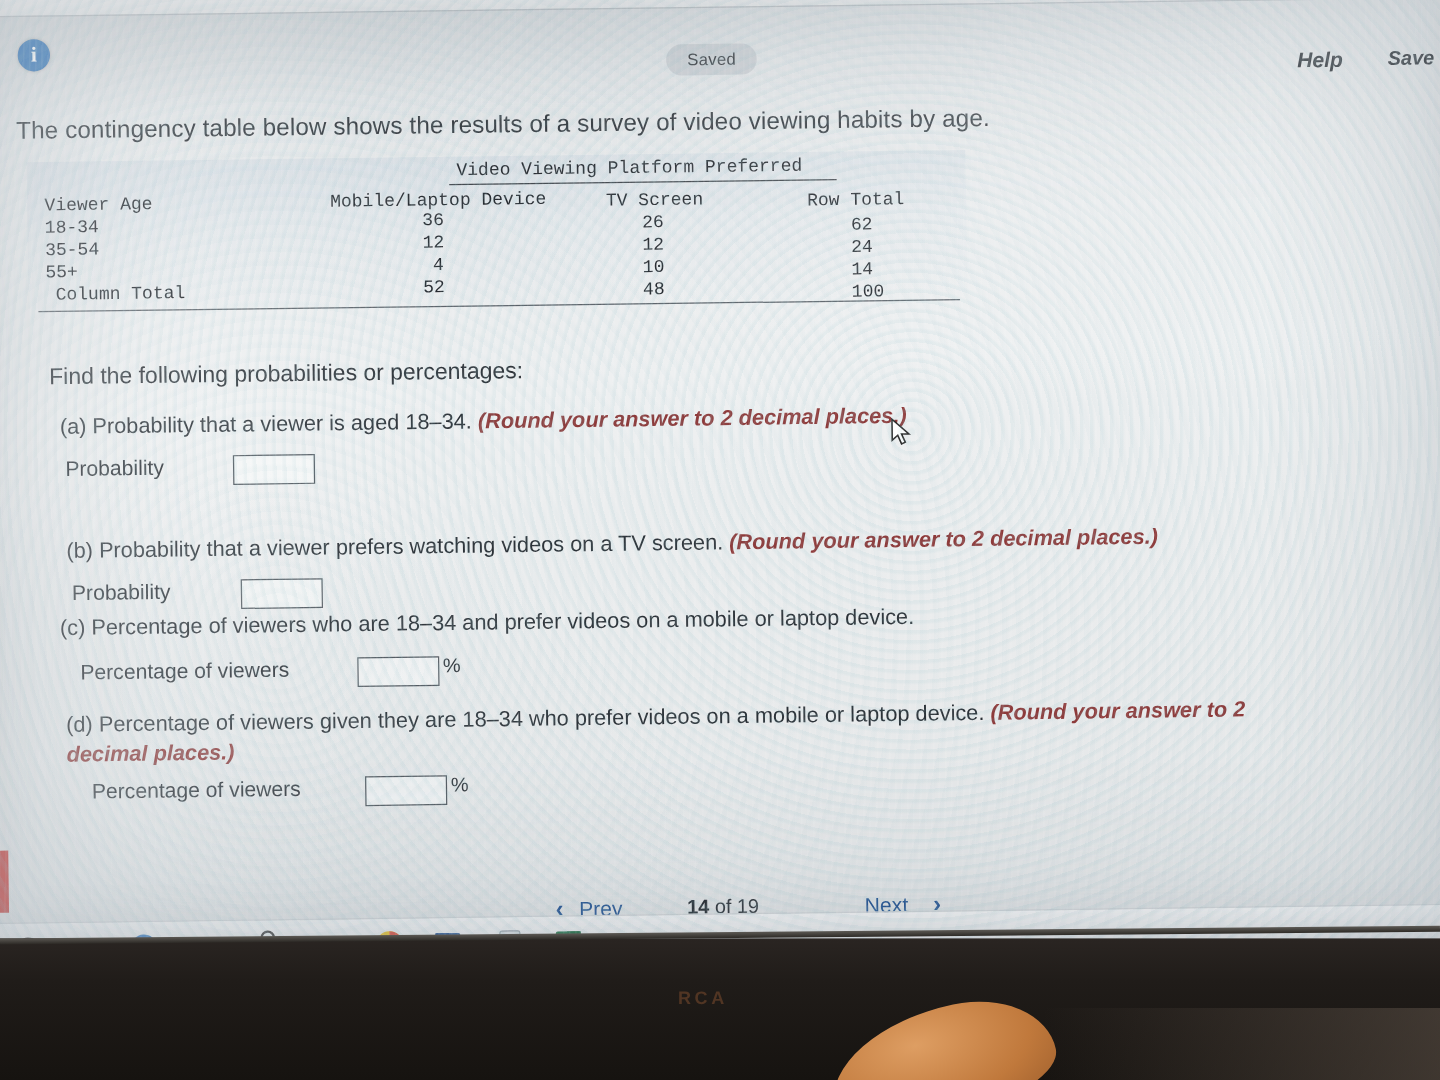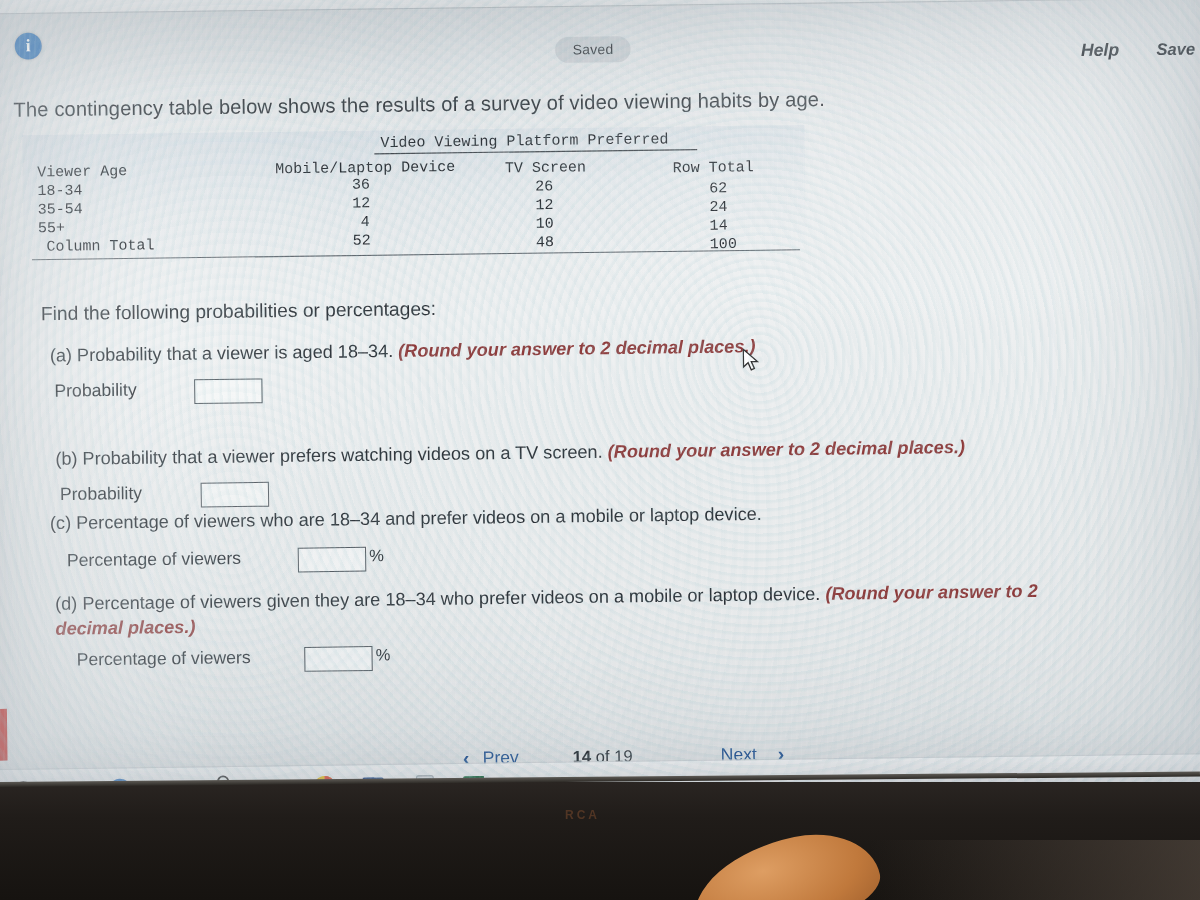--- a/index.html
+++ b/index.html
@@ -157,21 +157,21 @@
     position:absolute;left:0;top:782px;width:1200px;height:118px;
     background:linear-gradient(180deg,#2a2522 0%,#201c19 30%,#161310 100%);
     z-index:50;
   }
   .bezel-top-edge{
     position:absolute;left:0;top:0;width:1200px;height:5px;
     background:linear-gradient(180deg,#5c5954,#2d2a26);
     transform:rotate(-0.5deg);transform-origin:0 0;
   }
   .rca{
-    position:absolute;left:565px;top:26px;font-size:12px;letter-spacing:3px;
+    position:absolute;left:565px;top:42px;font-size:15px;letter-spacing:3px;
     color:#5a3a26;font-weight:bold;font-family:"Liberation Sans",sans-serif;
     opacity:.85;
   }
   .desk-hand{
     position:absolute;right:320px;bottom:-30px;width:190px;height:90px;
     background:radial-gradient(ellipse at 40% 30%, #e8a567, #c97e3e 60%, #a2602c);
     border-radius:60% 40% 50% 50%/70% 60% 40% 30%;
     transform:rotate(-12deg);opacity:.95;
   }
   .desk-right{

